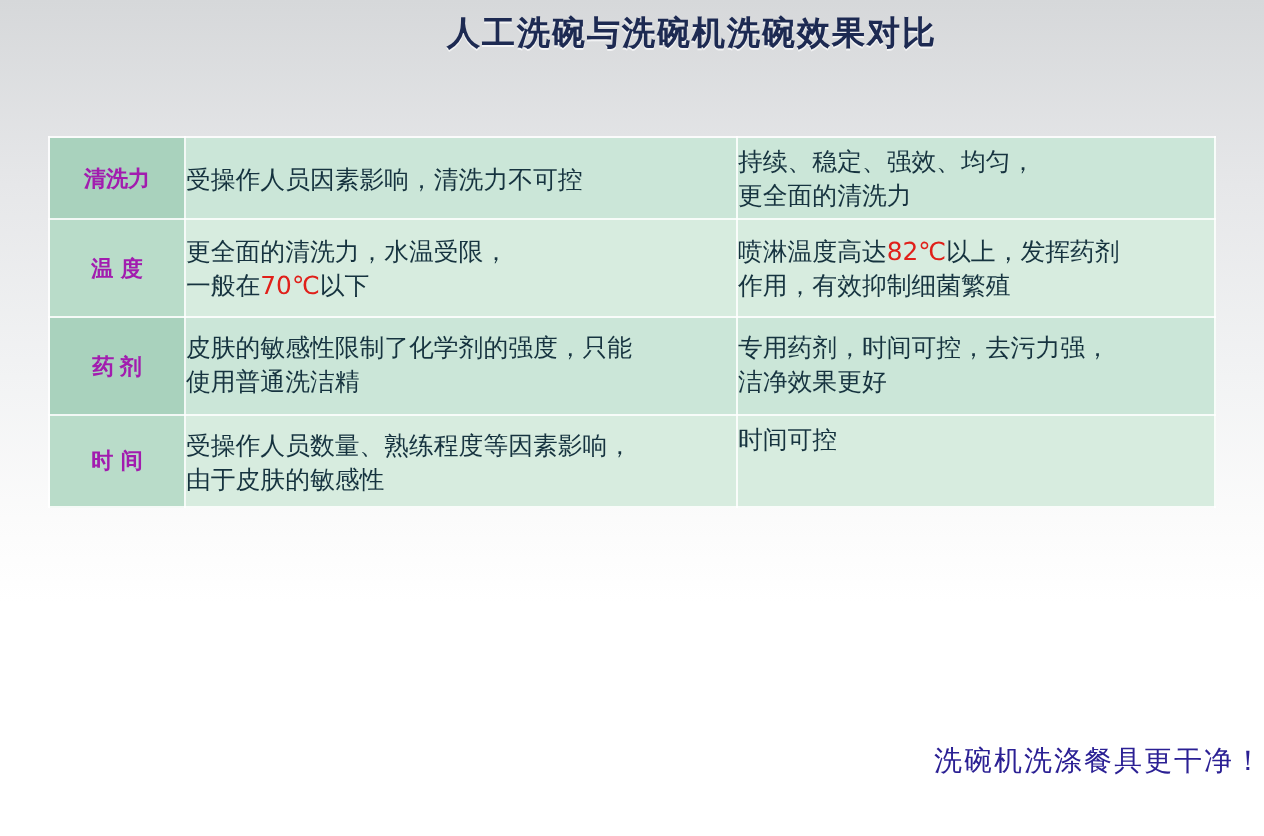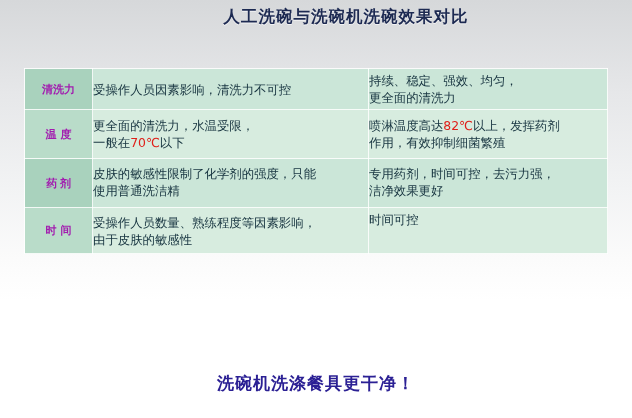--- a/index.html
+++ b/index.html
@@ -69,22 +69,22 @@
 
   .r1{height:41px;}
   .r2{height:49px;}
   .r3{height:49px;font-family:Liberation Serif, serif;}
   .r4{height:46px;}
   .r5{height:48px;}
   span.hot{color:#e0201a;font-weight:normal;}
 
   .footer{
     position:absolute;left:0;top:372px;width:632px;
-    text-align:center;
-    font-size:17px;font-weight:bold;letter-spacing:1px;
+    text-align:right;
+    font-size:14px;font-weight:normal;letter-spacing:1px;
     color:#2b2094;
     text-shadow:0 1px 0 rgba(255,255,255,.5);
   }
 </style>
 </head>
 <body>
 
 <div class="page">
 
   <div class="title">人工洗碗与洗碗机洗碗效果对比</div>

